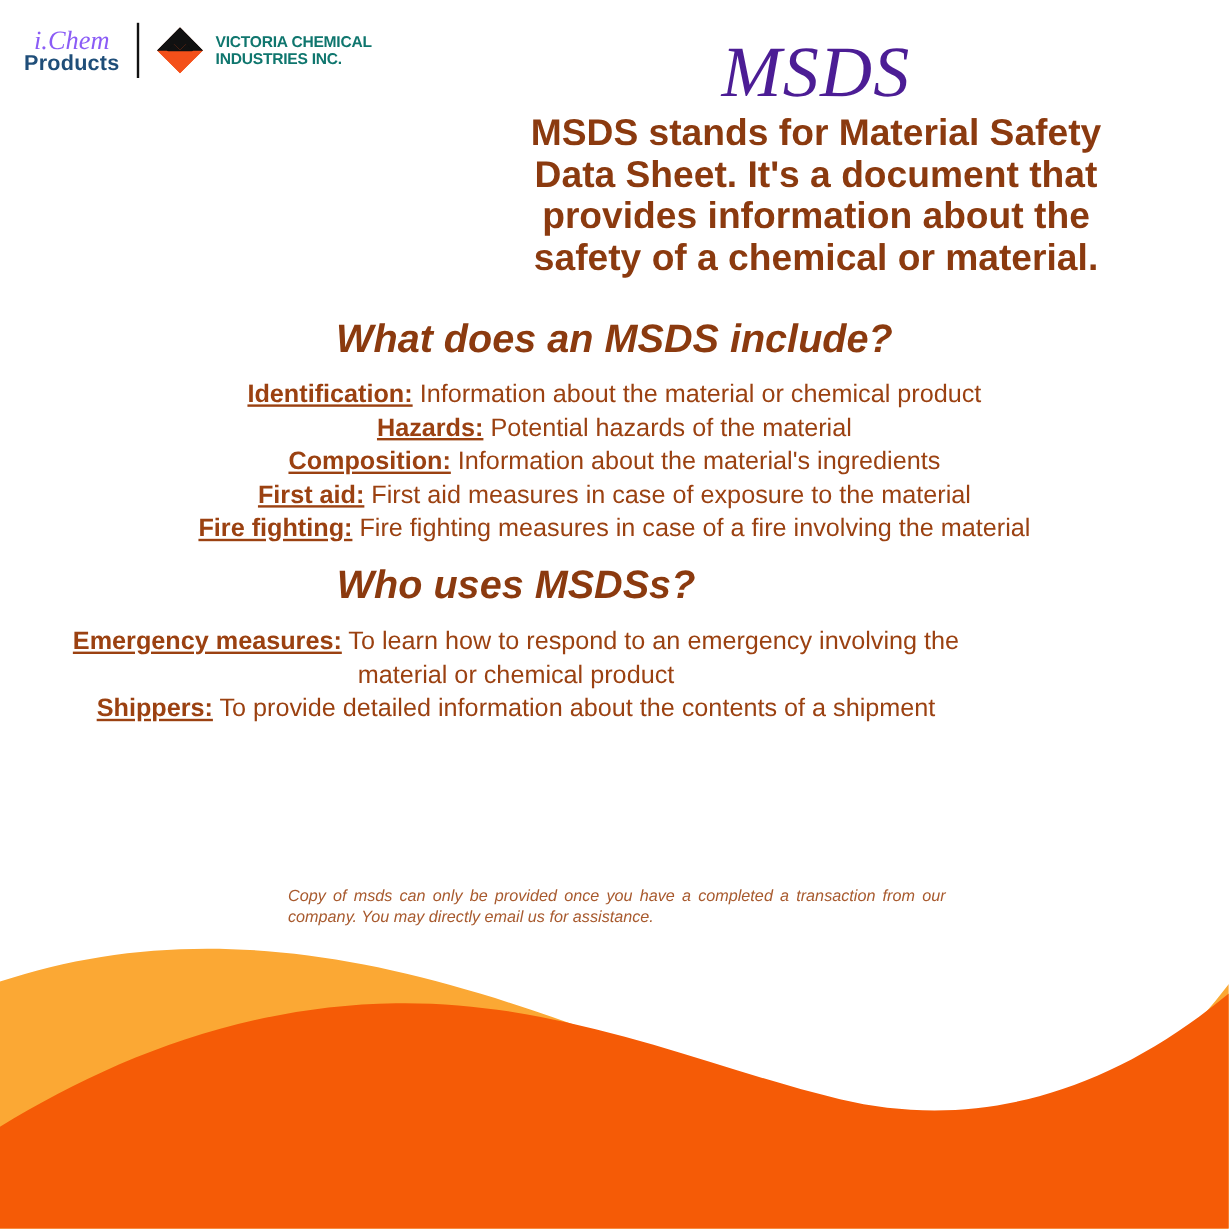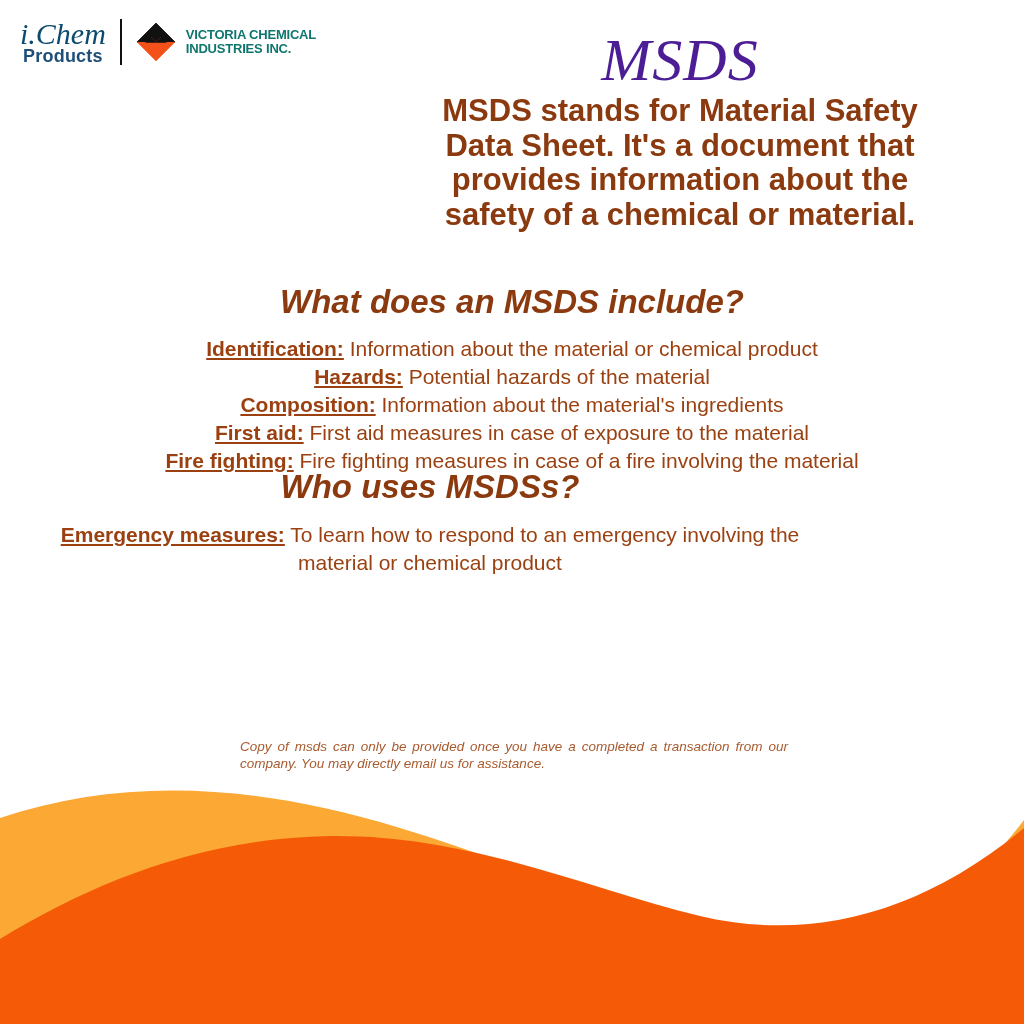--- a/index.html
+++ b/index.html
@@ -27,22 +27,22 @@
   #ichem-logo {
     display: flex;
     flex-direction: column;
     align-items: center;
     line-height: 1;
     padding-right: 14px;
   }
   #ichem-wordmark {
     font-family: "Liberation Serif", serif;
     font-style: italic;
-    font-size: 30px;
-    color: #0c4a6e;
+    font-size: 22px;
+    color: #8b5cf6;
     letter-spacing: 0px;
   }
   #ichem-sub {
     font-family: "Liberation Sans", sans-serif;
     font-weight: bold;
     font-size: 18px;
     color: #1F4E79;
     margin-top: -2px;
     letter-spacing: 0.2px;
   }
@@ -103,21 +103,21 @@
     font-family: "Liberation Sans", sans-serif;
     font-weight: bold;
     font-style: italic;
     font-size: 33px;
     color: #8B3A0F;
     text-align: center;
     margin: 0;
   }
   #section-include {
     position: absolute;
-    top: 283px;
+    top: 263px;
     left: 0;
     width: 1024px;
   }
   #section-who {
     position: absolute;
     top: 468px;
     left: 0;
     width: 860px;
   }
   .item-list {
@@ -230,20 +230,23 @@
     </li>
   </ul>
 </div>
 
 <div id="section-who">
   <h2 class="section-heading">Who uses MSDSs?</h2>
   <ul class="item-list list-who">
     <li class="item-row wide">
       <span class="item-label">Emergency measures:</span><span class="item-desc"> To learn how to respond to an emergency involving the material or chemical product</span>
     </li>
+    <li class="item-row">
+      <span class="item-label">Shippers:</span><span class="item-desc"> To provide detailed information about the contents of a shipment</span>
+    </li>
   </ul>
 </div>
 
 <p id="footer-note">Copy of msds can only be provided once you have a completed a transaction from our company. You may directly email us for assistance.</p>
 
 <svg id="wave-graphic" viewBox="0 0 1024 260" preserveAspectRatio="none">
   <path fill="#FBA834" d="M0,54 C120,14 250,18 400,64 C540,106 660,168 790,182
            C880,191 960,140 1024,56 L1024,260 L0,260 Z"></path>
   <path fill="#F55B06" d="M0,175 C90,120 200,74 330,72 C470,70 590,126 700,152
            C810,178 920,150 1024,64 L1024,260 L0,260 Z"></path>

